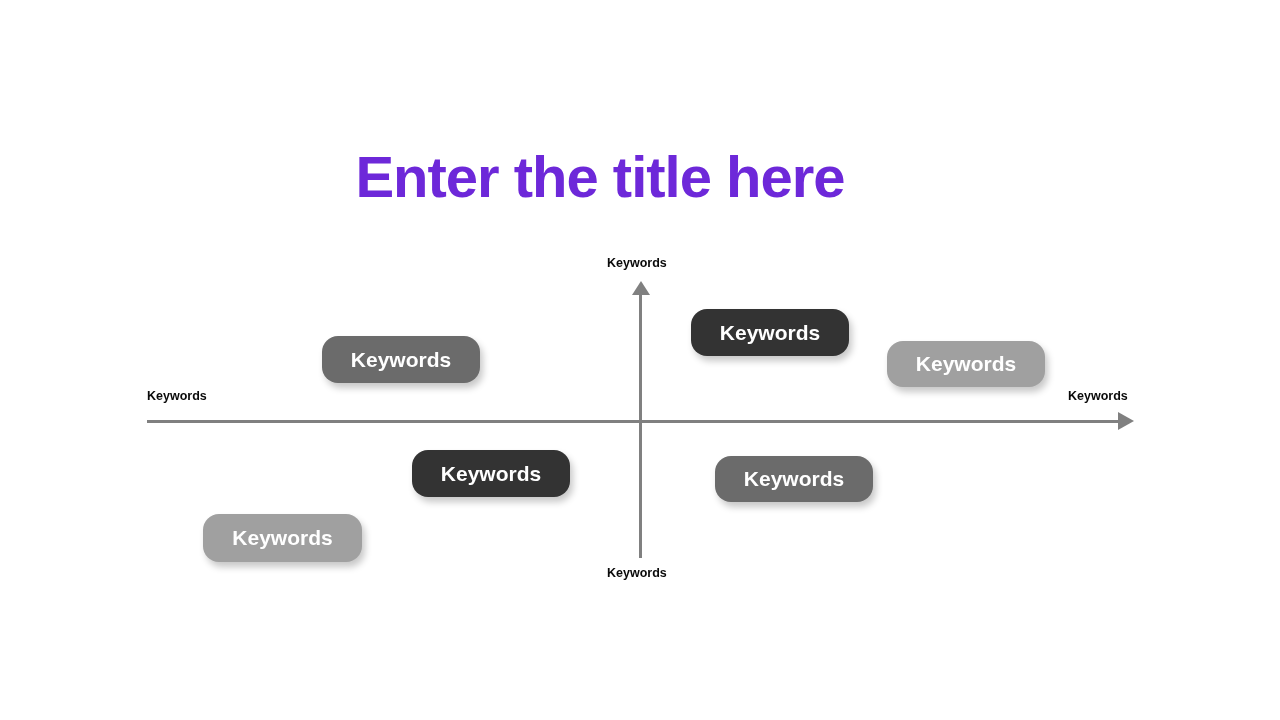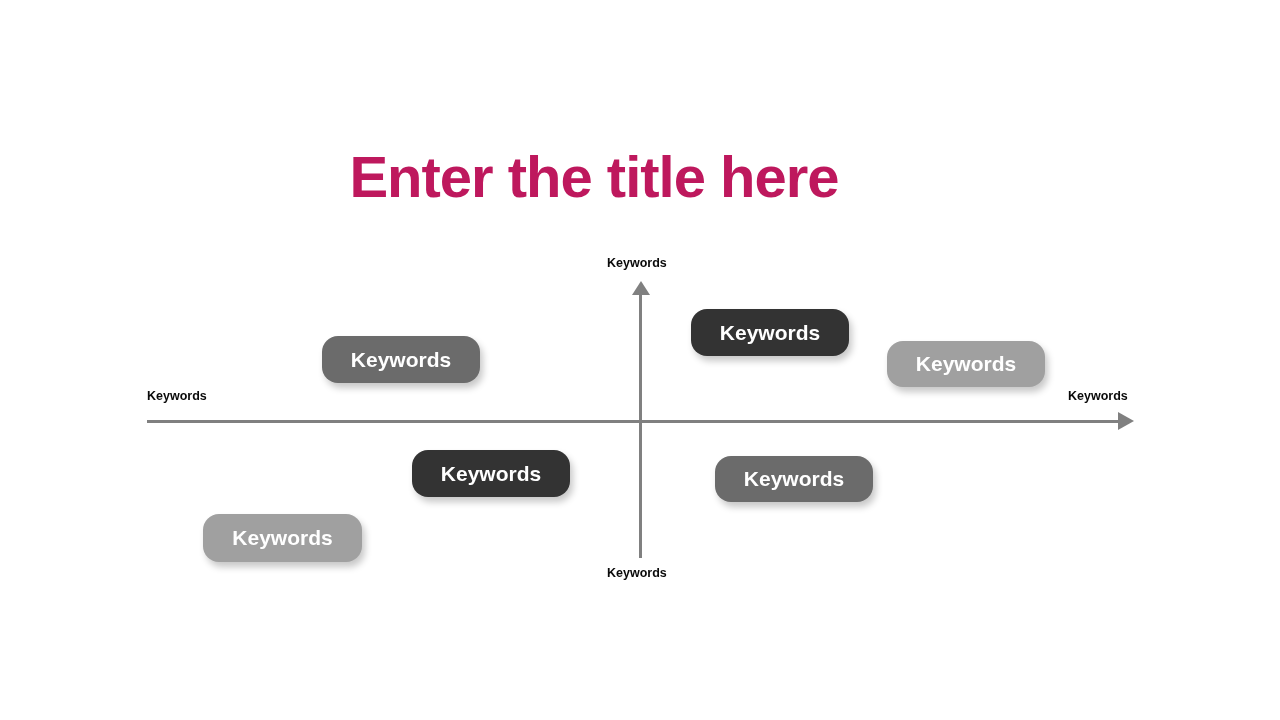--- a/index.html
+++ b/index.html
@@ -17,28 +17,28 @@
   .slide {
     position: relative;
     width: 1280px;
     height: 720px;
     background: #ffffff;
   }
 
   
   .slide-title {
     position: absolute;
-    left: 6px;
+    left: 12px;
     top: 142px;
     width: 1176px;
     text-align: center;
     font-size: 58px;
     font-weight: 700;
     letter-spacing: -1px;
-    color: #be185d;
+    color: #6d28d9;
     line-height: 70px;
     white-space: nowrap;
   }
 
   
   .axis-h-line {
     position: absolute;
     left: 147px;
     top: 420px;
     width: 975px;

